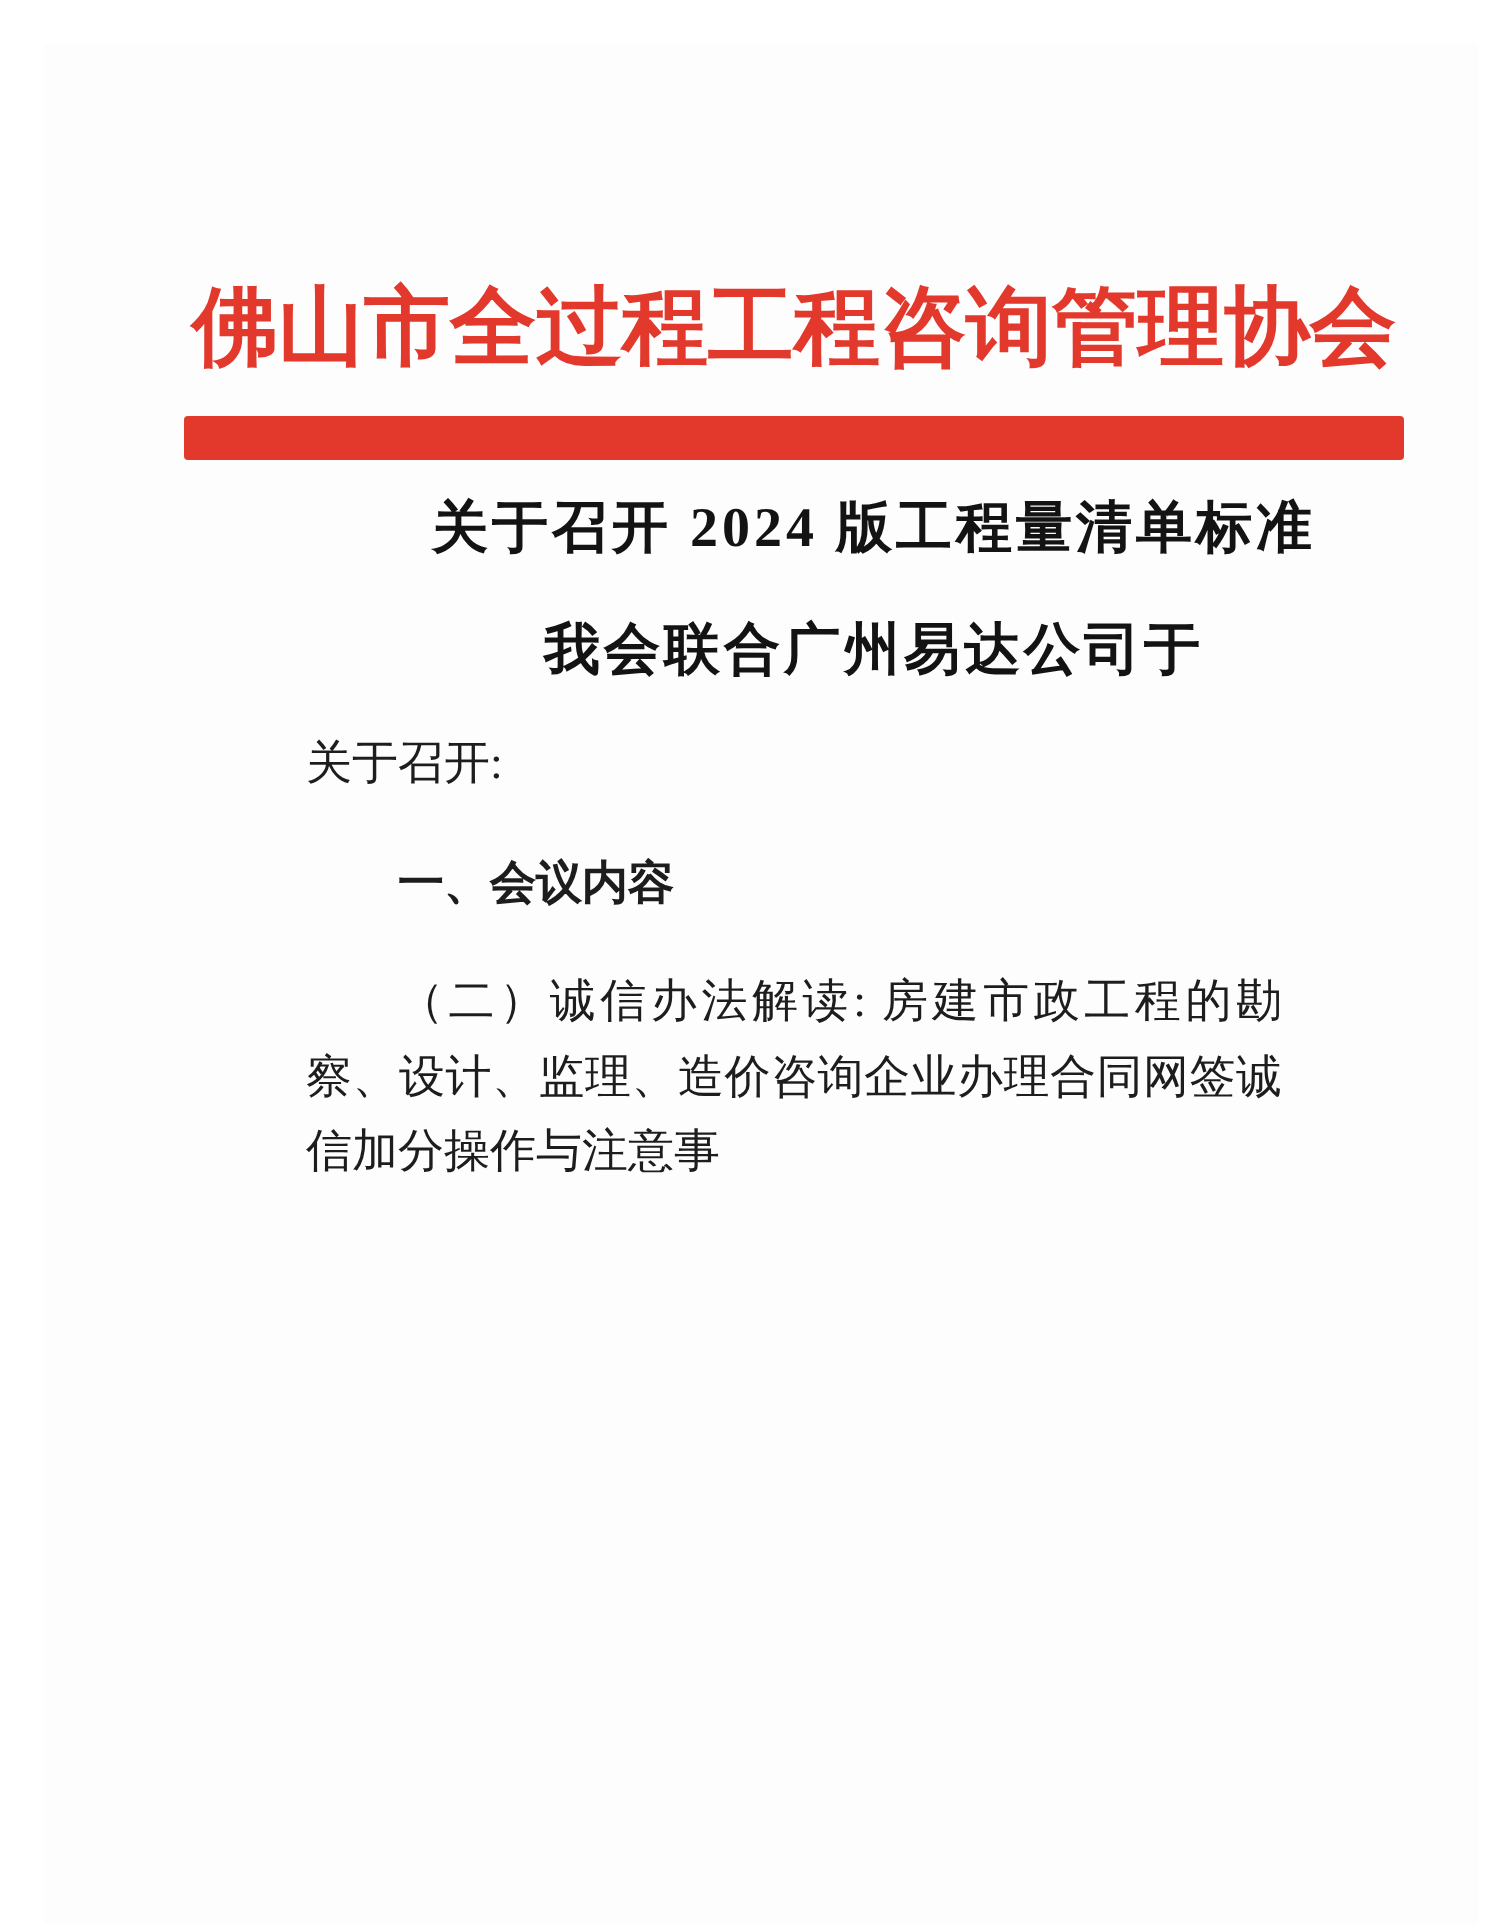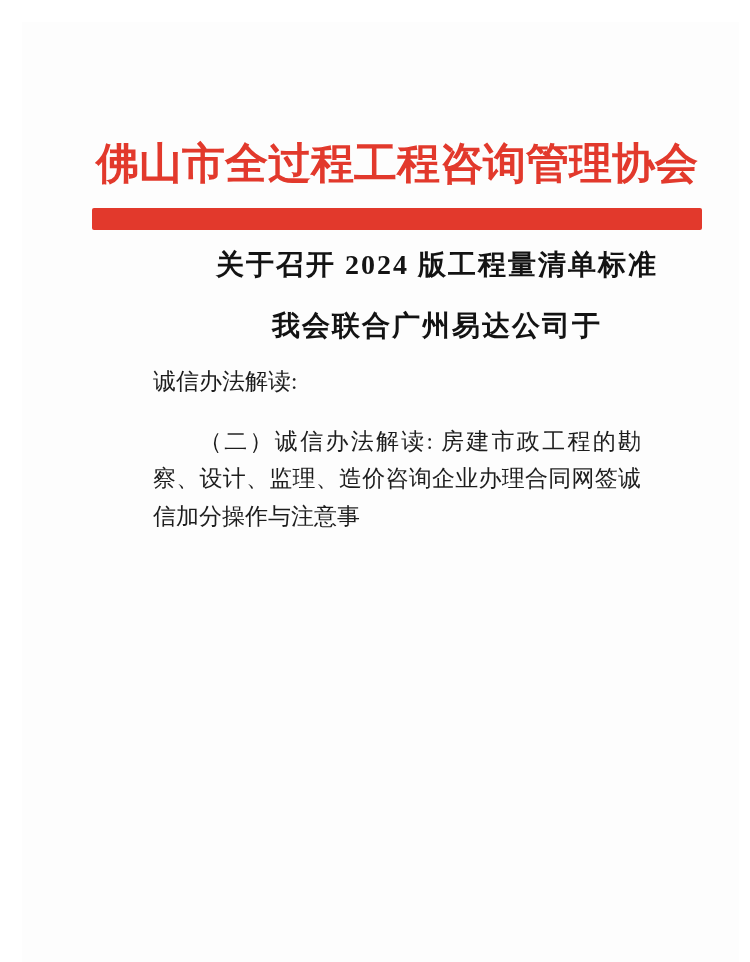--- a/index.html
+++ b/index.html
@@ -74,17 +74,18 @@
   <div class="org-name">佛山市全过程工程咨询管理协会</div>
 
   <div class="header-rule"></div>
 
   <div class="doc-title">
     <div>关于召开 2024 版工程量清单标准</div>
     <div>我会联合广州易达公司于</div>
   </div>
 
   <div class="doc-body">
-    <p class="salutation">诚信办法解读:</p>
+    <p class="salutation">关于召开:</p>
+    <p class="section-heading">一、会议内容</p>
     <p class="para">（二）诚信办法解读: 房建市政工程的勘察、设计、监理、造价咨询企业办理合同网签诚信加分操作与注意事</p>
   </div>
 
 </div>
 
 </body></html>

